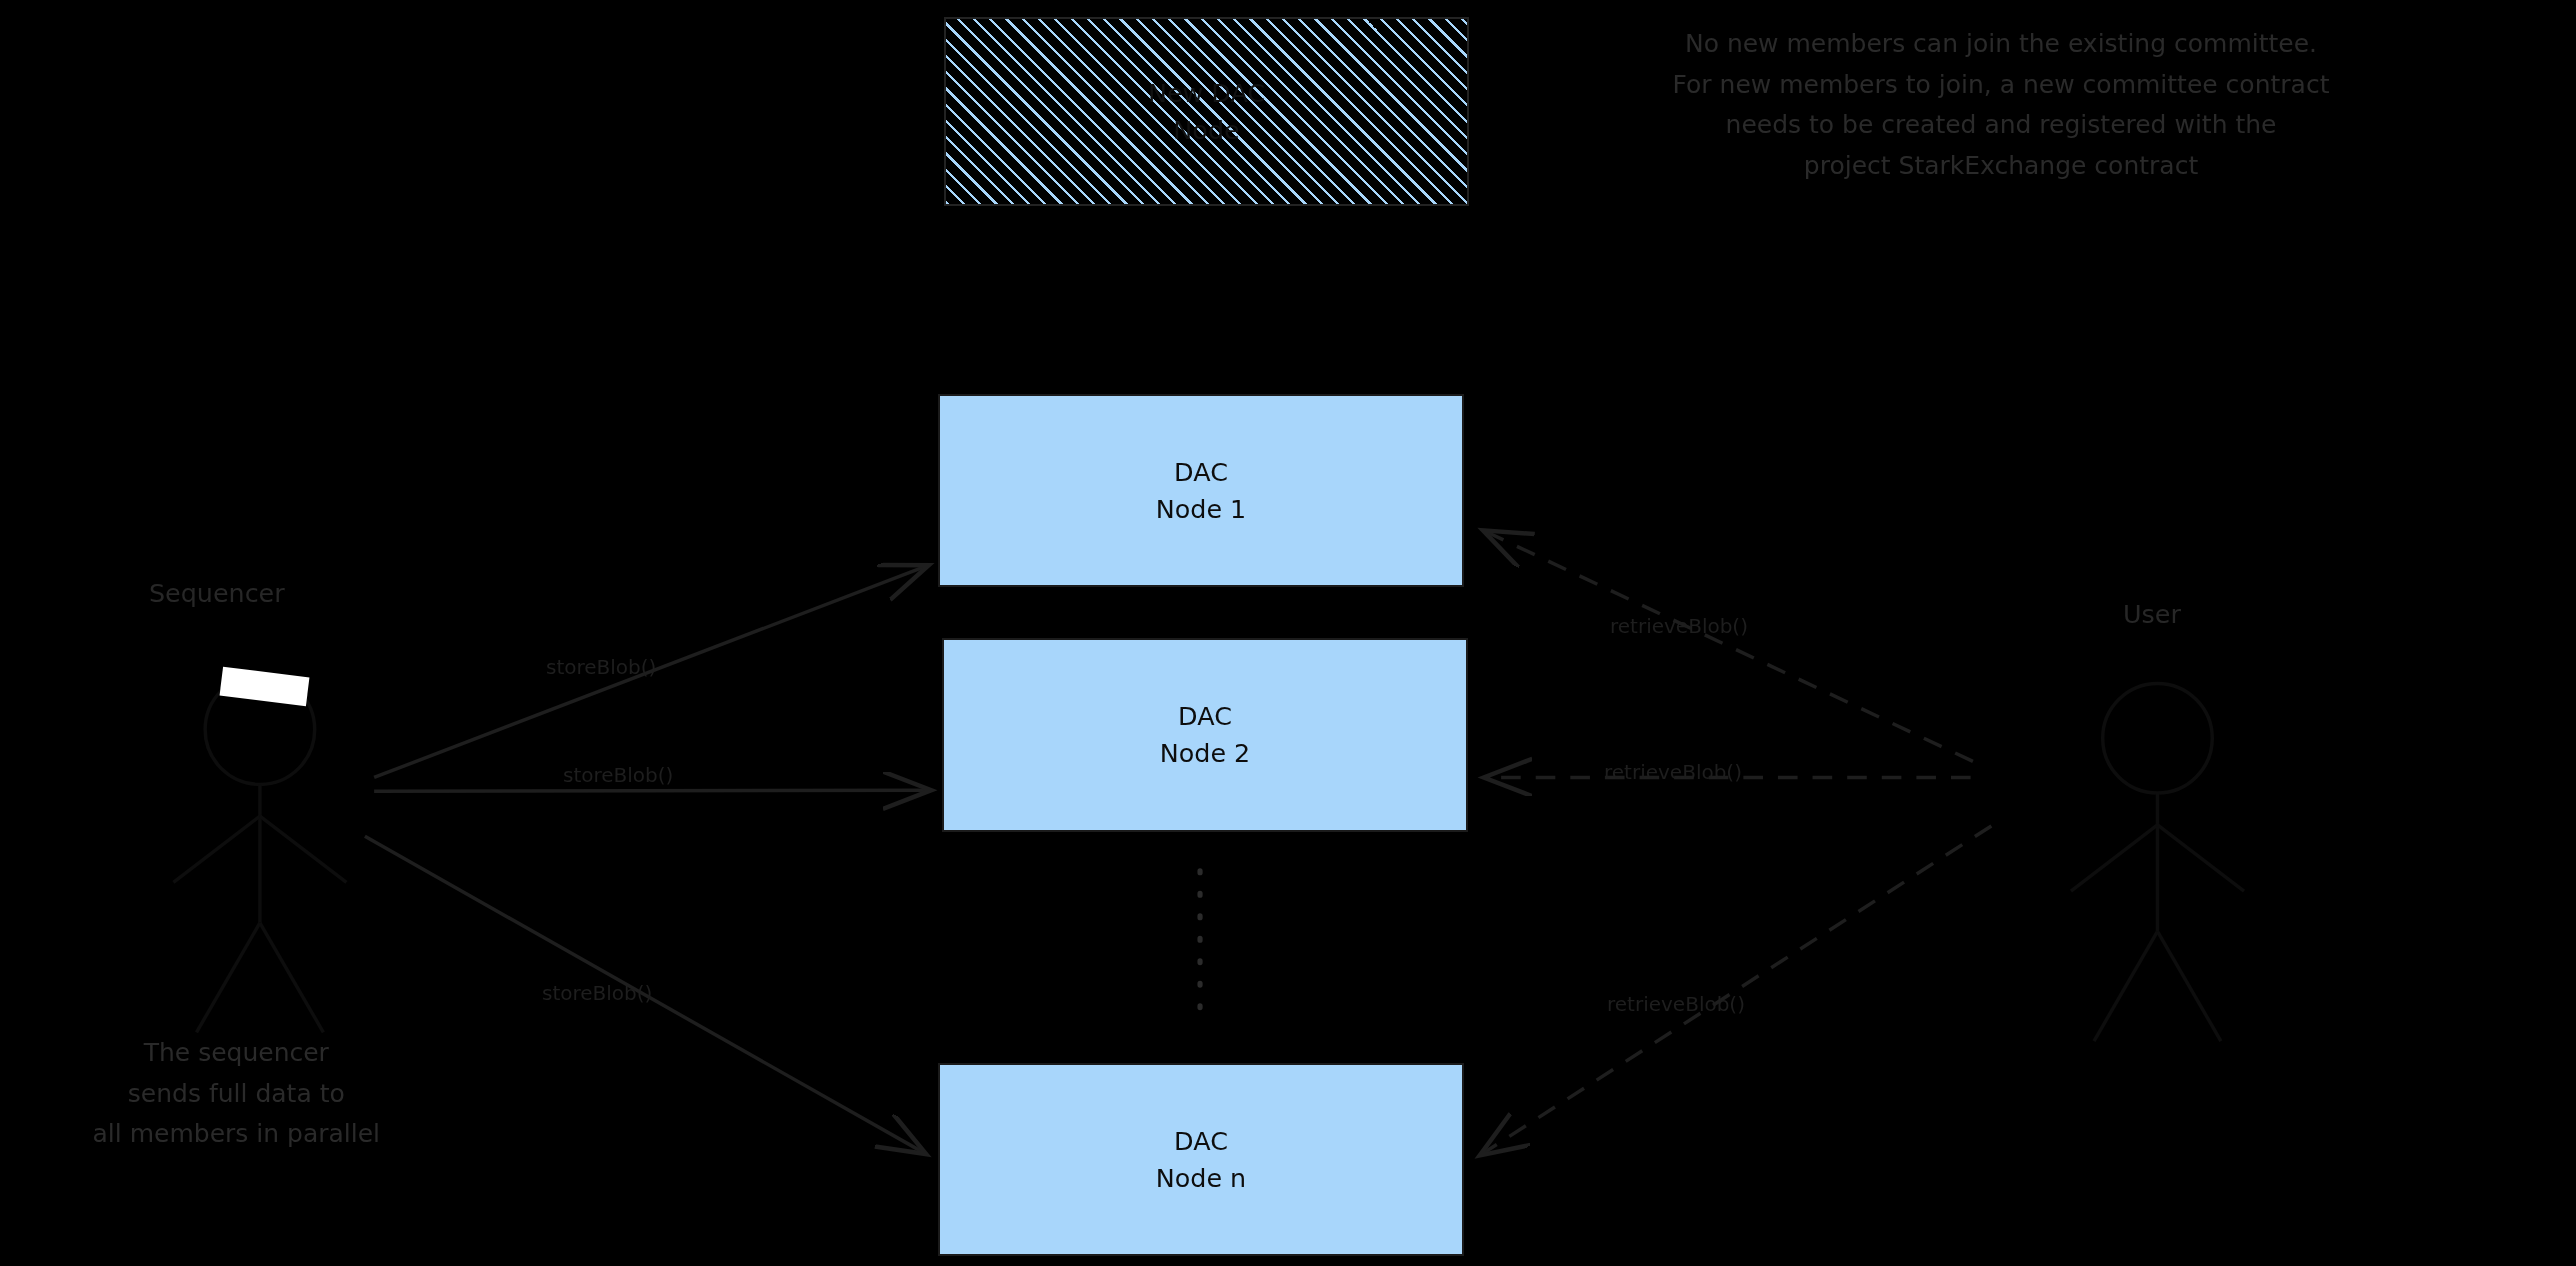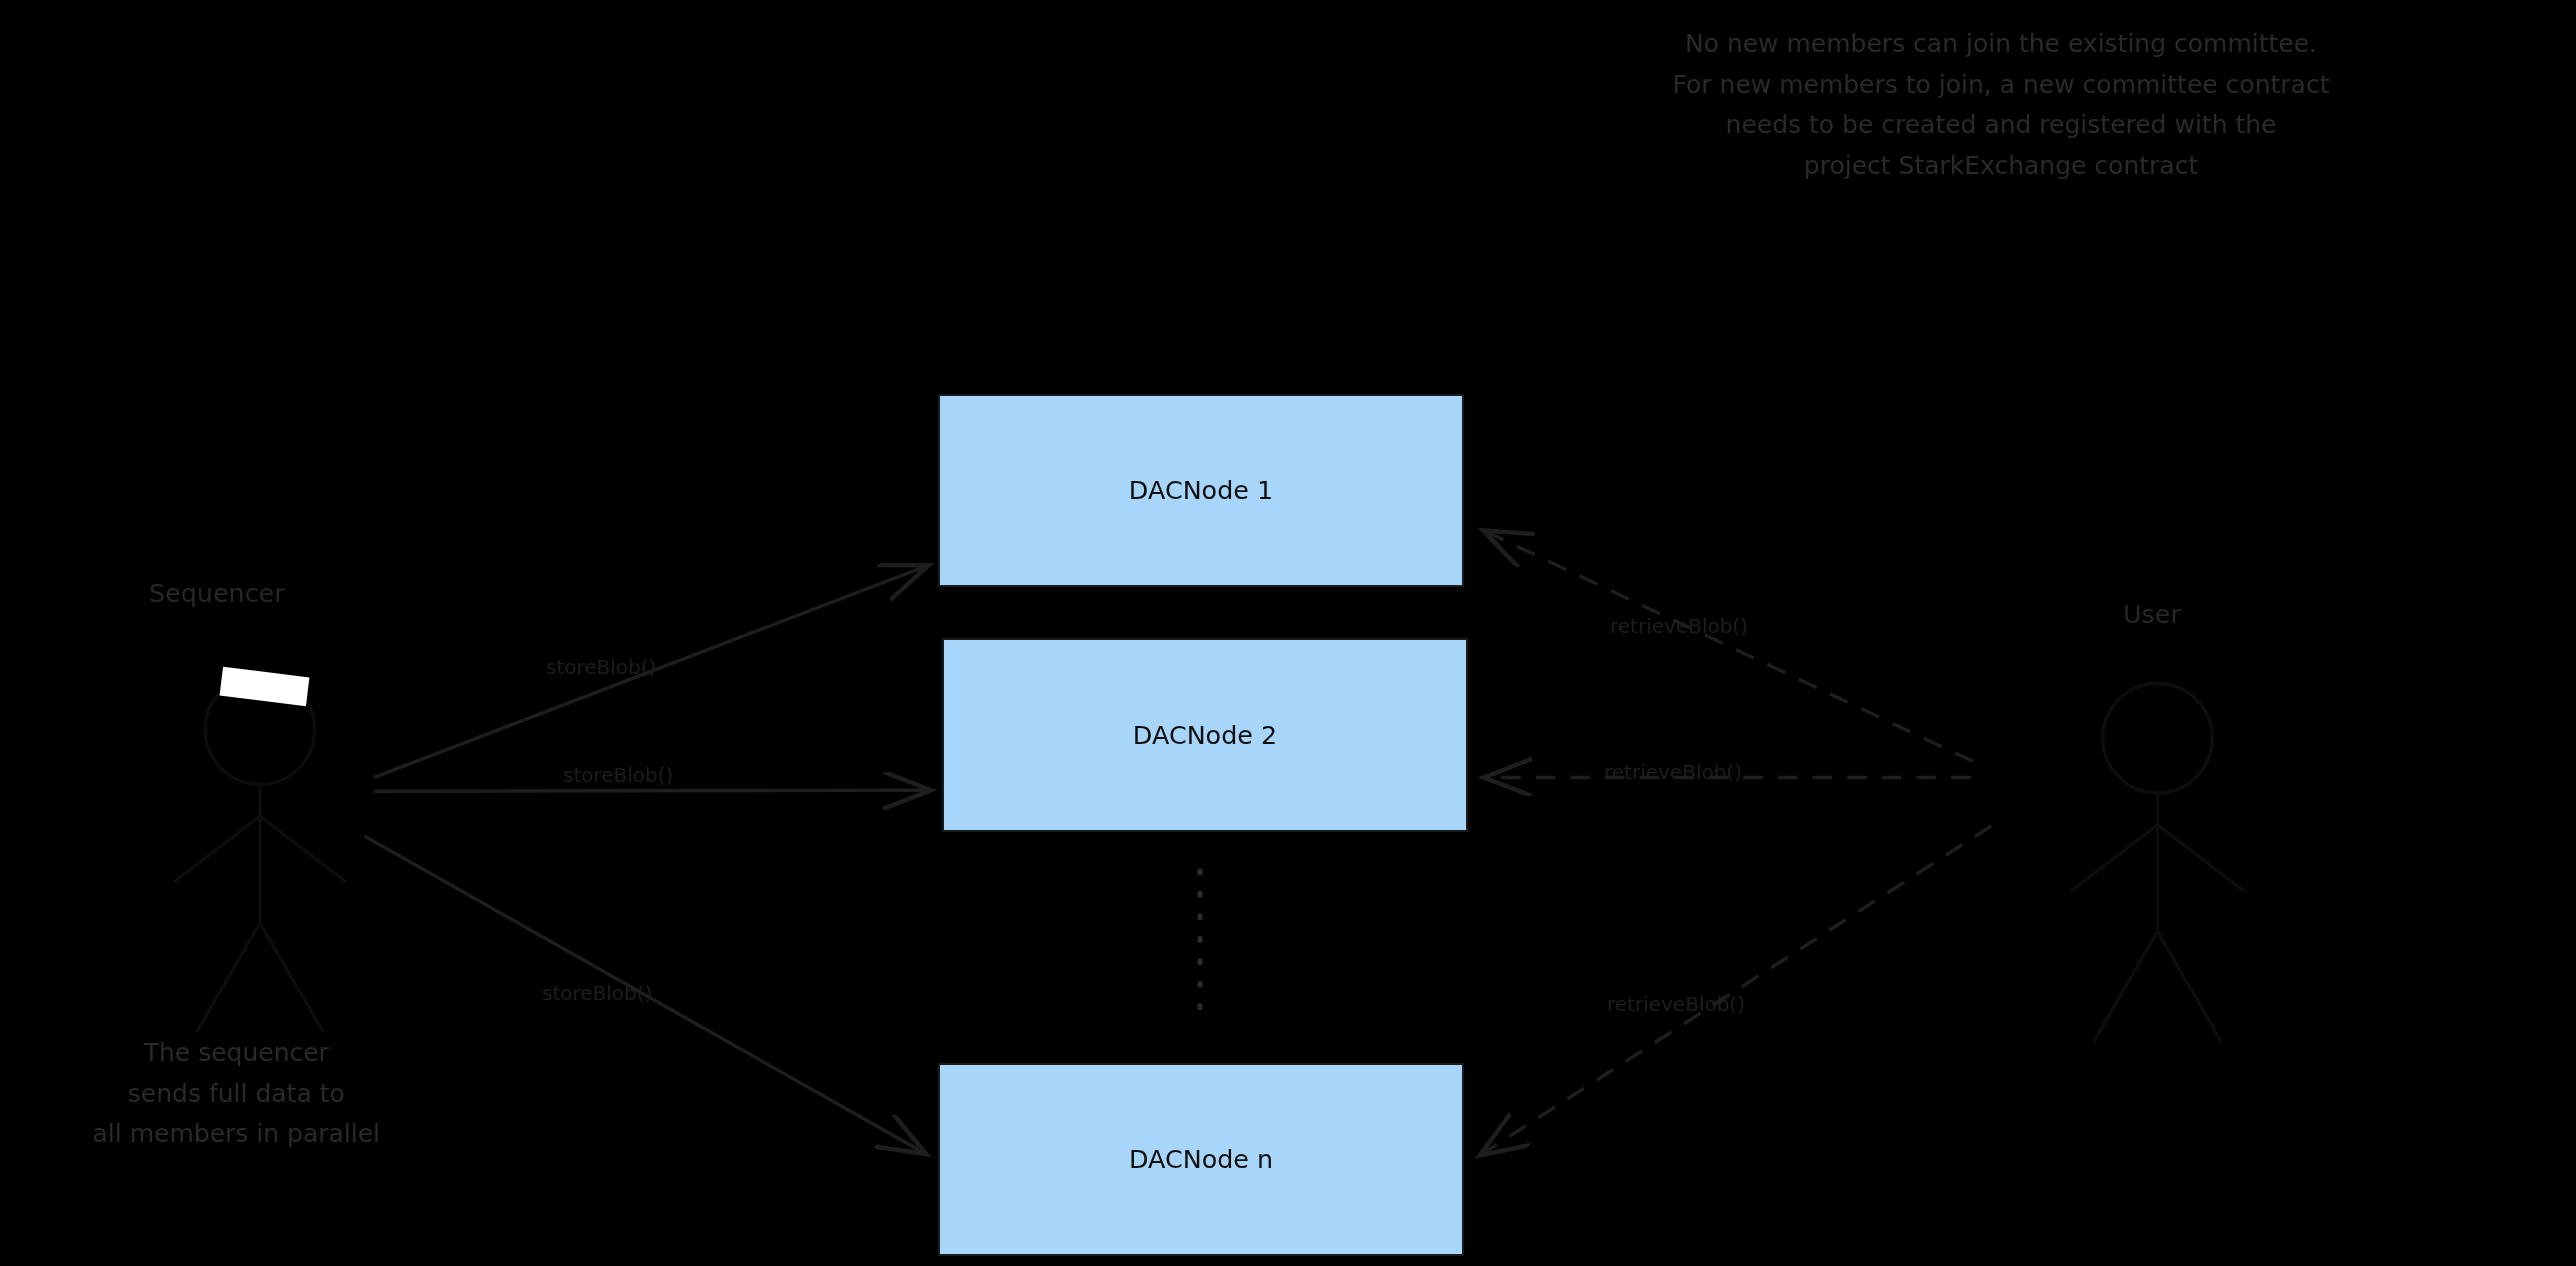--- a/index.html
+++ b/index.html
@@ -1,21 +1,21 @@
 <!DOCTYPE html>
 <html style="font-size:9.2px"><head>
 <meta charset="utf-8">
 <style>
   html,body{margin:0;padding:0;background:#000;}
   body{width:2576px;height:1266px;position:relative;overflow:hidden;
        font-family:"DejaVu Sans","Liberation Sans",sans-serif;}
   .stage{position:absolute;left:0;top:0;width:2576px;height:1266px;}
   svg.layer{position:absolute;left:0;top:0;width:2576px;height:1266px;pointer-events:none;}
   .node-box{position:absolute;background:#a8d6fb;border:2.9px solid #1b1b1b;
-            display:flex;flex-direction:row;align-items:center;justify-content:center;
+            display:flex;flex-direction:column;align-items:center;justify-content:center;
             color:#0d0d0d;font-size:25.4px;line-height:1.45;}
   .node-box .ln{display:block;white-space:nowrap;}
   .hatch-box{position:absolute;border:2.9px solid #232323;
              background:repeating-linear-gradient(45deg,
                 #a8d6fb 0px,#a8d6fb 2.3px,
                 #000 2.3px,#000 11.5px);
              display:flex;flex-direction:column;align-items:center;justify-content:center;
              font-size:25.4px;line-height:1.45;color:#111;}
   .hatch-box .ln{display:block;white-space:nowrap;}
   .note{position:absolute;color:#2a2a2a;font-size:25px;line-height:1.62;white-space:pre-line;text-align:center;}
@@ -64,20 +64,24 @@
     <g stroke="#0d0d0d" stroke-width="6" fill="none">
       <circle cx="3740" cy="1280" r="95"></circle>
       <line x1="3740" y1="1375" x2="3740" y2="1615"></line>
       <line x1="3740" y1="1430" x2="3590" y2="1545"></line>
       <line x1="3740" y1="1430" x2="3890" y2="1545"></line>
       <line x1="3740" y1="1615" x2="3630" y2="1805"></line>
       <line x1="3740" y1="1615" x2="3850" y2="1805"></line>
     </g>
   </svg>
 
+  <div class="hatch-box" style="left:944px;top:17.3px;width:521px;height:185px;">
+    <span class="ln">New DAC</span>
+    <span class="ln">Node</span>
+  </div>
 
   <div class="node-box" style="left:938px;top:394px;width:522px;height:189px;">
     <span class="ln">DAC</span>
     <span class="ln">Node 1</span>
   </div>
 
   <div class="node-box" style="left:942px;top:638px;width:522px;height:190px;">
     <span class="ln">DAC</span>
     <span class="ln">Node 2</span>
   </div>

